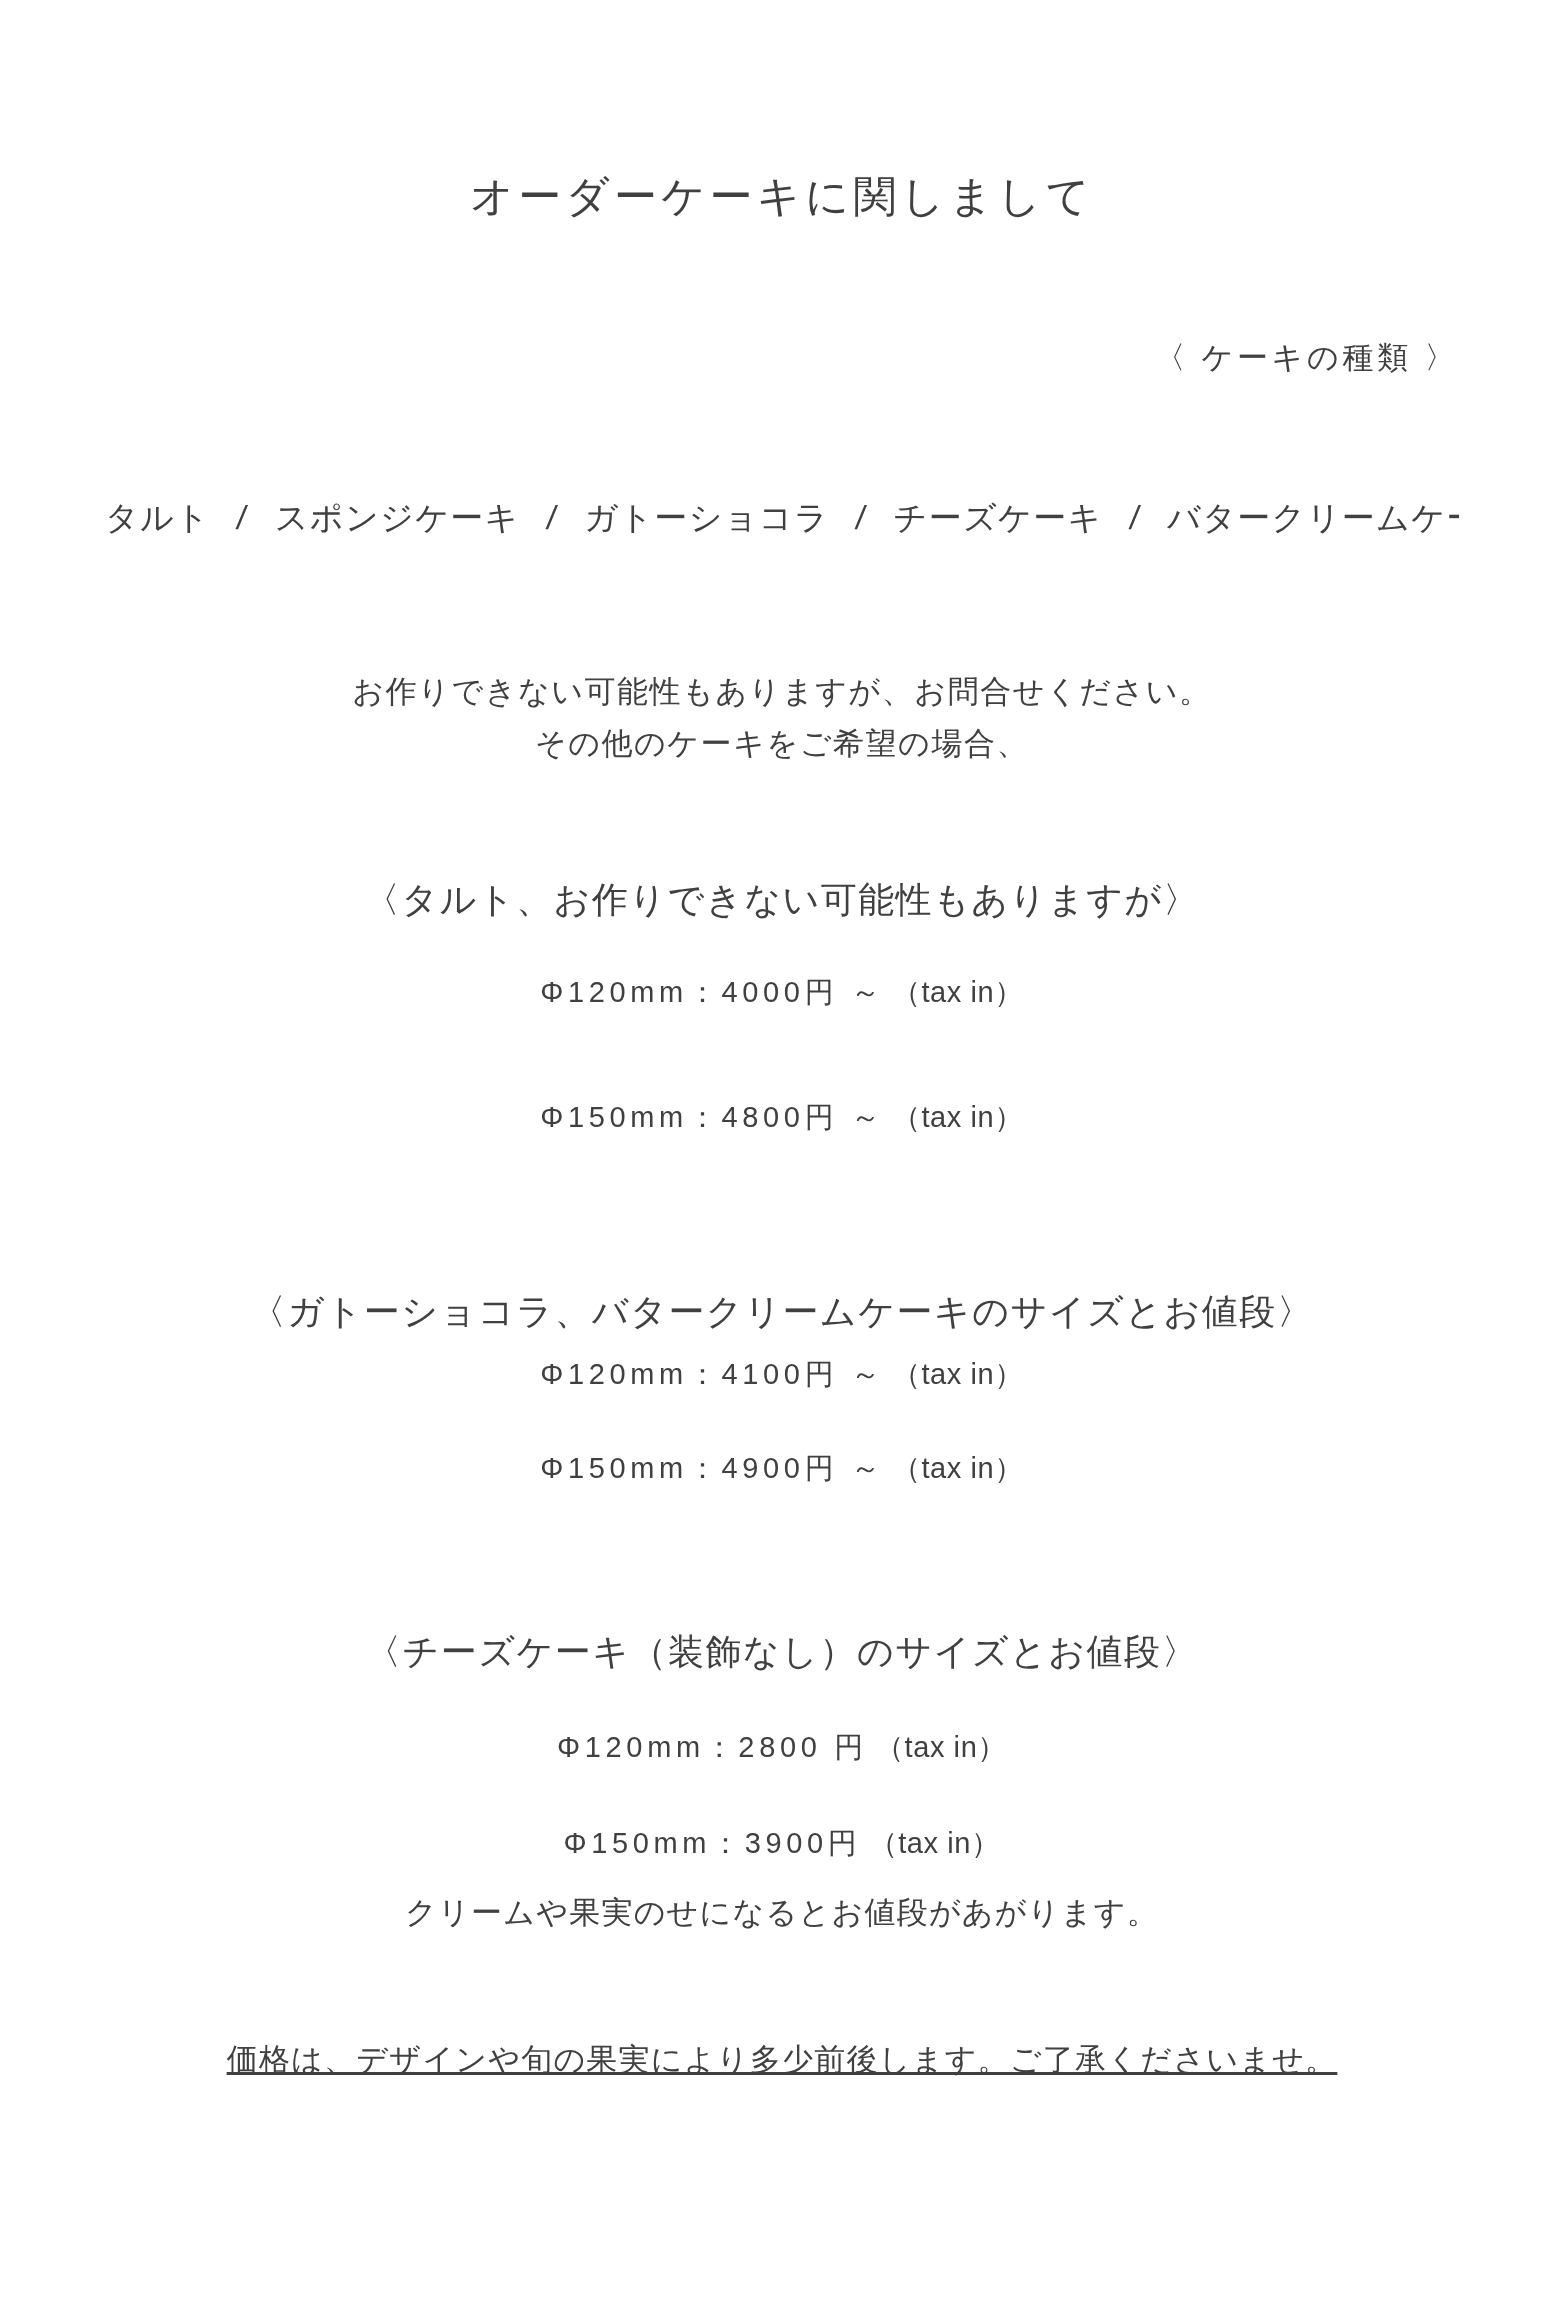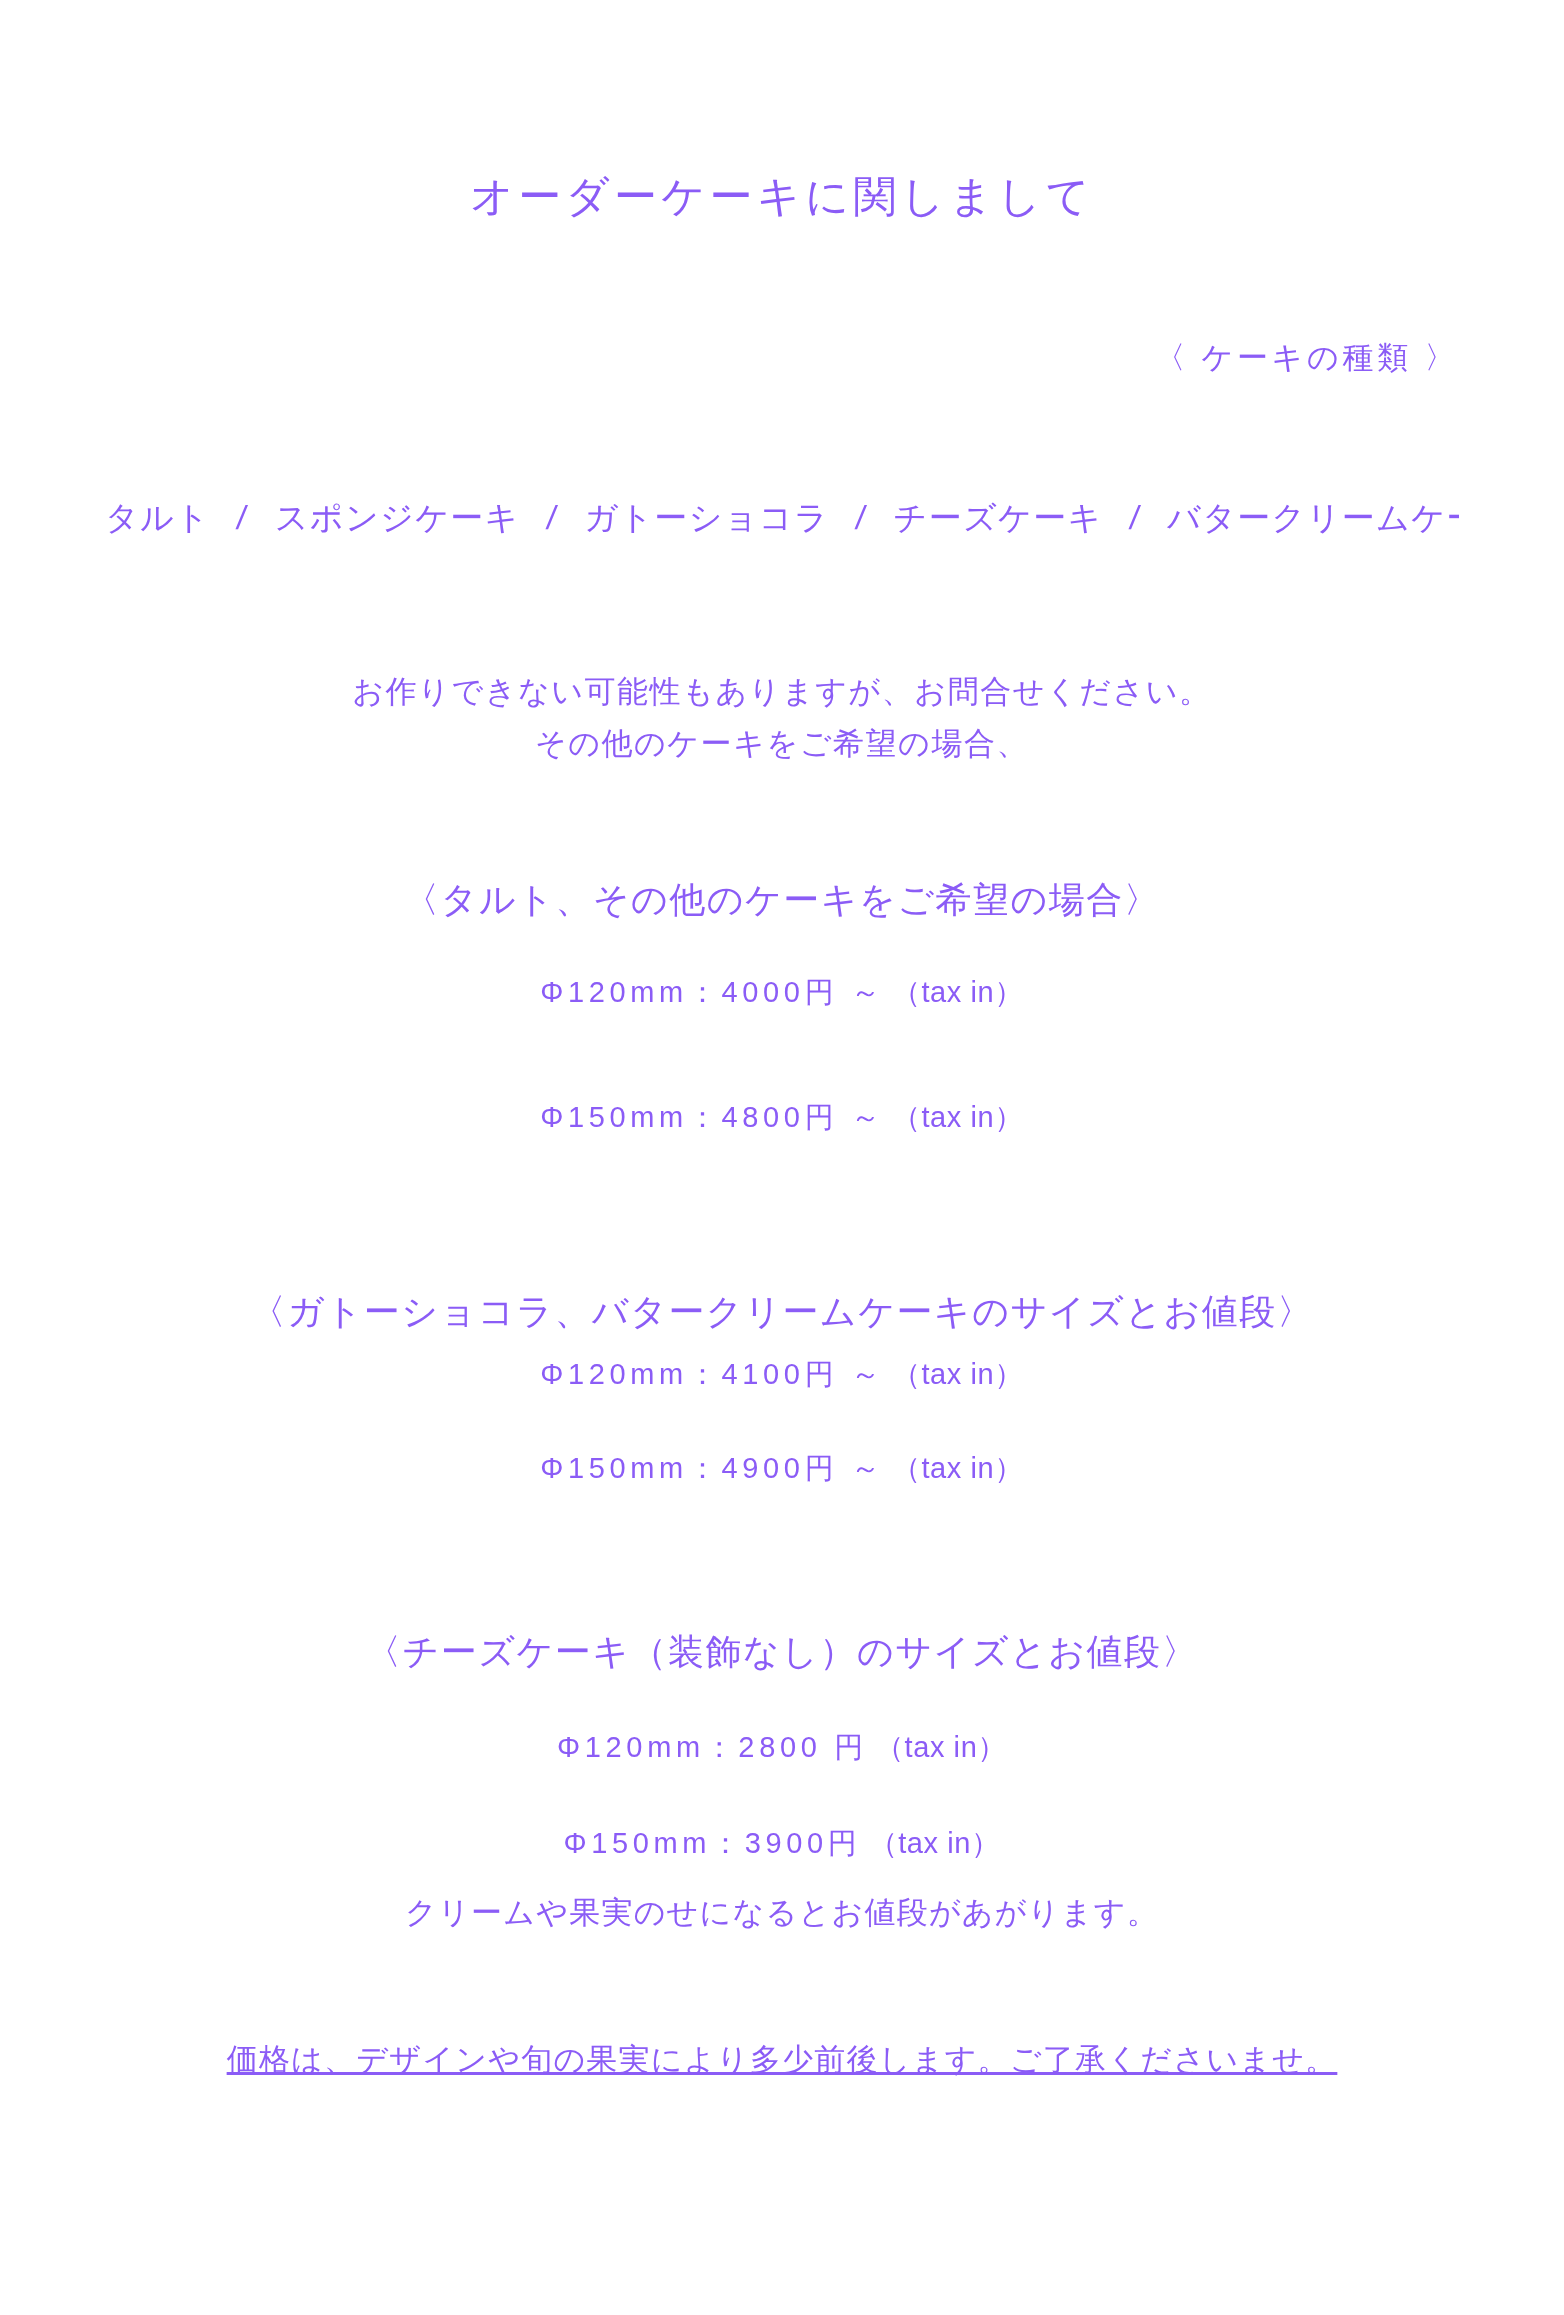--- a/index.html
+++ b/index.html
@@ -2,21 +2,21 @@
 <html lang="ja" style="font-size:14.5px"><head>
 <meta charset="utf-8">
 <style>
   html, body { margin: 0; padding: 0; background: #ffffff; }
   .page {
     position: relative;
     width: 1354px;
     height: 2316px;
     margin: 0 auto;
     background: #ffffff;
-    color: #8b5cf6;
+    color: #404040;
     font-family: "Liberation Sans", sans-serif;
     overflow: hidden;
     border-radius: 19px;
   }
   .line {
     position: absolute;
     left: 0;
     right: 0;
     text-align: center;
     white-space: nowrap;
@@ -72,21 +72,21 @@
 
   <div class="line cake-list" style="top:496px;">
     <span>タルト</span><span class="slash">/</span><span>スポンジケーキ</span><span class="slash">/</span><span>ガトーショコラ</span><span class="slash">/</span><span>チーズケーキ</span><span class="slash">/</span><span>バタークリームケーキ</span>
   </div>
 
   <div class="line note" style="top:666px;">
     <div>お作りできない可能性もありますが、お問合せください。</div>
     <div>その他のケーキをご希望の場合、</div>
   </div>
 
-  <div class="line section-heading" style="top:876px;">〈タルト、その他のケーキをご希望の場合〉</div>
+  <div class="line section-heading" style="top:876px;">〈タルト、お作りできない可能性もありますが〉</div>
   <div class="line price-line" style="top:973px;">
     <span>Φ120mm：4000円 ～</span><span class="tax">（tax in）</span>
   </div>
   <div class="line price-line" style="top:1066px;margin-top:32px;">
     <span>Φ150mm：4800円 ～</span><span class="tax">（tax in）</span>
   </div>
 
   <div class="line section-heading" style="top:1288px;">〈ガトーショコラ、バタークリームケーキのサイズとお値段〉</div>
   <div class="line price-line" style="top:1355px;">
     <span>Φ120mm：4100円 ～</span><span class="tax">（tax in）</span>

